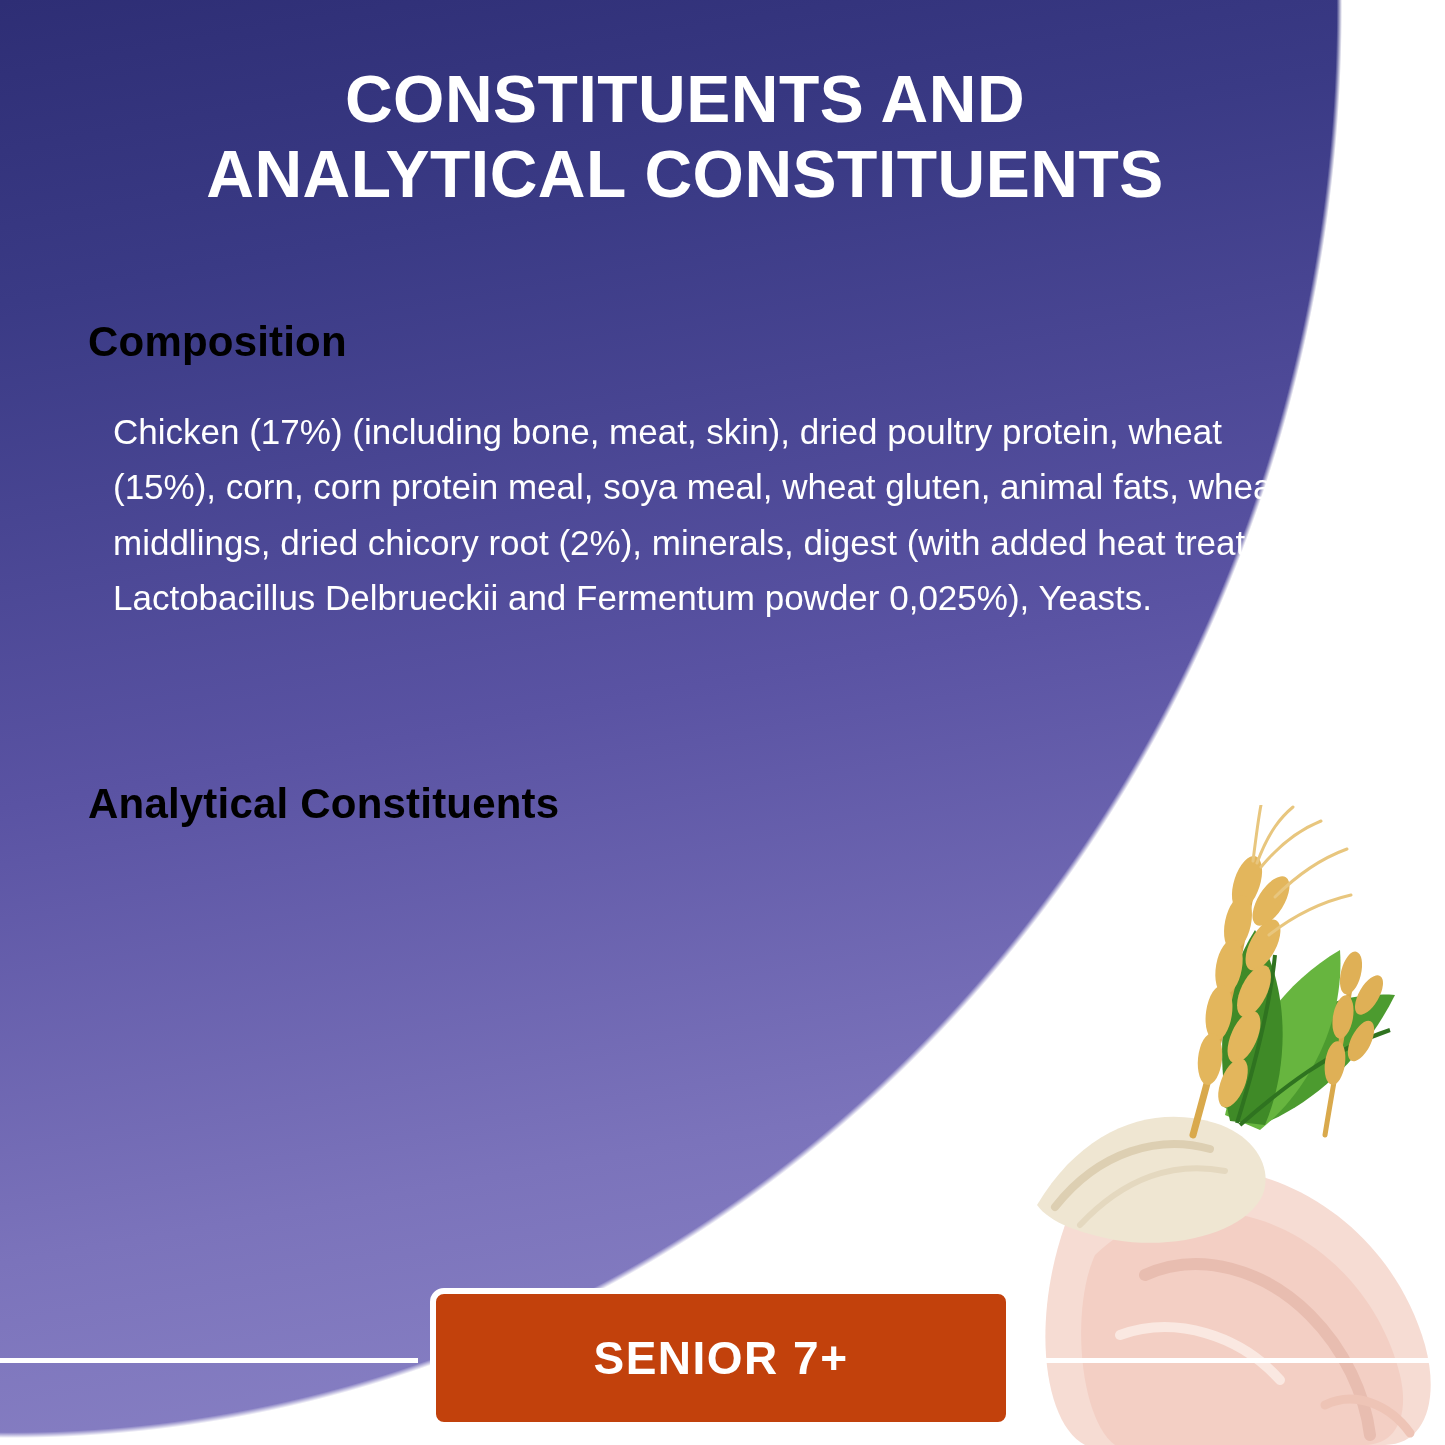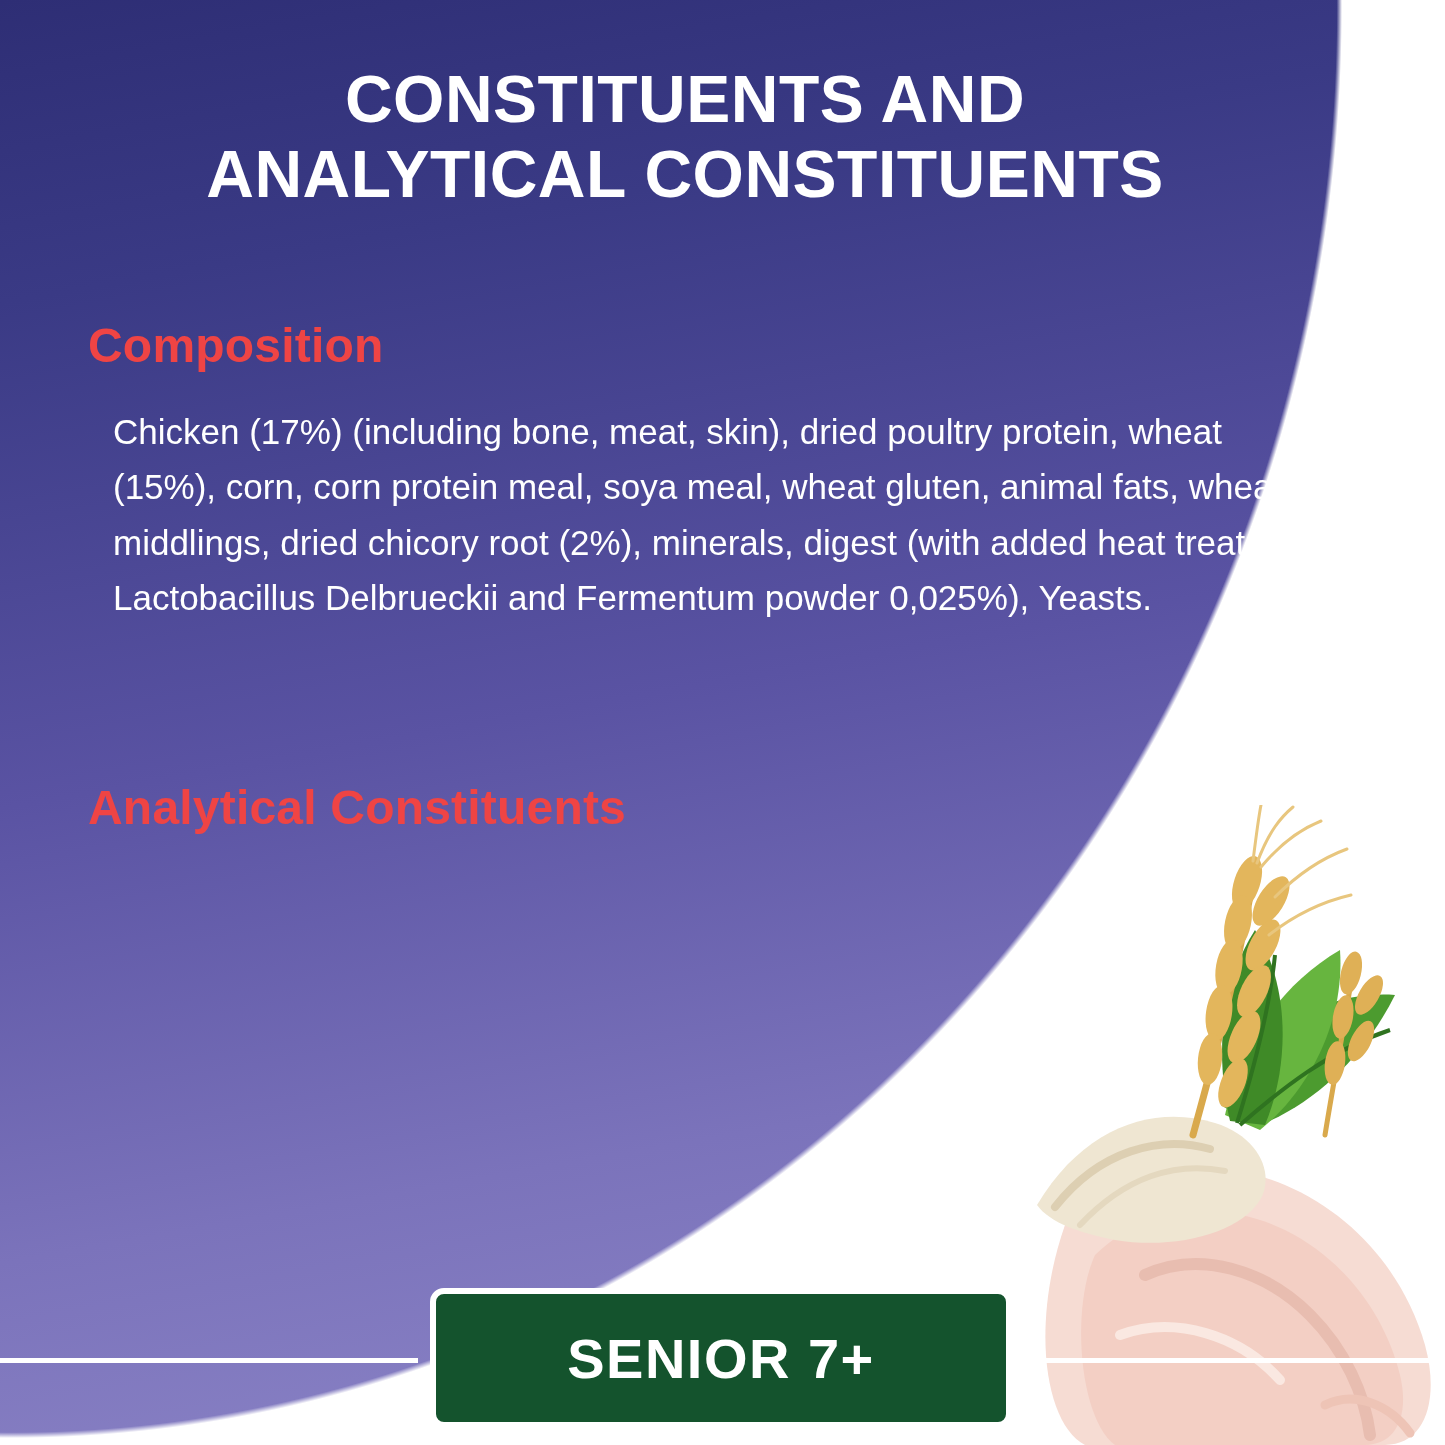--- a/index.html
+++ b/index.html
@@ -56,22 +56,22 @@
     color: #ffffff;
     font-size: 66px;
     line-height: 1.13;
     font-weight: bold;
     letter-spacing: 0.5px;
   }
 
   
   .section-heading {
     position: absolute;
-    color: #ef4444;
-    font-size: 48px;
+    color: #000000;
+    font-size: 42px;
     font-weight: bold;
     letter-spacing: 0.2px;
   }
   .section-body {
     position: absolute;
     color: #ffffff;
     font-size: 35px;
     line-height: 1.58;
     font-weight: normal;
     margin-left: 25px;
@@ -93,28 +93,28 @@
   .footer-rule.left  { left: 0px;   width: 418px; }
   .footer-rule.right { left: 1012px; width: 433px; }
 
   .badge {
     position: absolute;
     left: 430px;
     top: 1288px;
     width: 582px;
     height: 140px;
     box-sizing: border-box;
-    background: #14532d;
+    background: #c2410c;
     border: 6px solid #ffffff;
     border-radius: 14px;
     display: flex;
     align-items: center;
     justify-content: center;
     color: #ffffff;
-    font-size: 56px;
+    font-size: 46px;
     font-weight: bold;
     letter-spacing: 1.5px;
   }
 </style>
 </head>
 <body>
 
 <div id="page">
 
   <div class="food-art">

